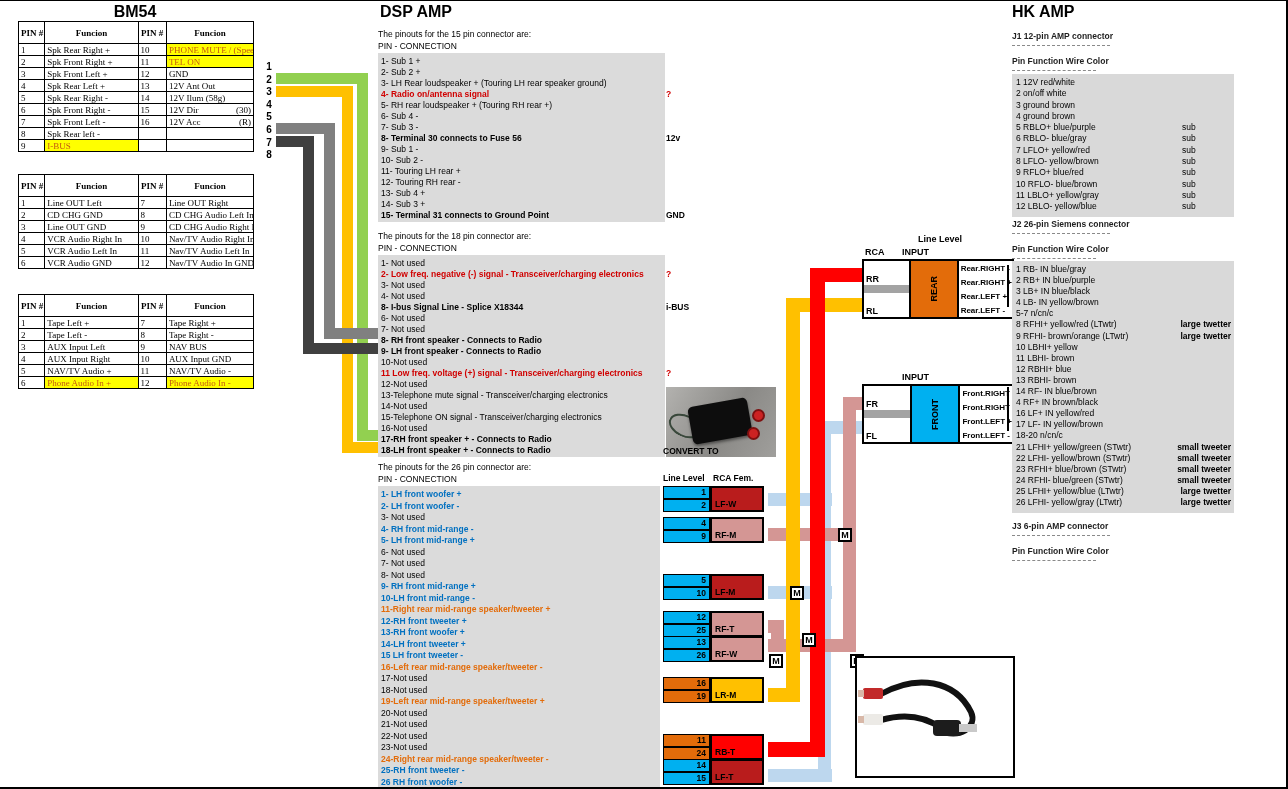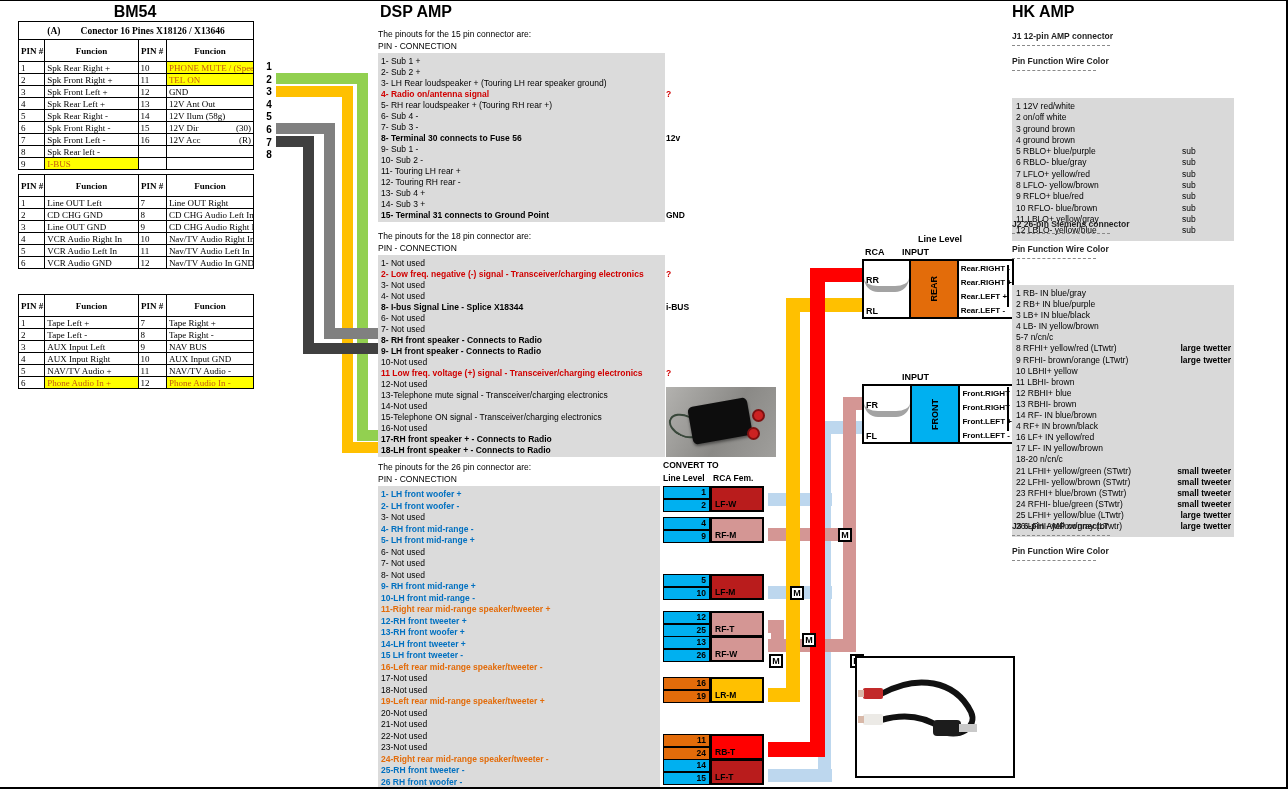--- a/index.html
+++ b/index.html
@@ -46,38 +46,38 @@
           text-align:right;padding-right:3px;font-size:8.5px;font-weight:bold;line-height:11px;}
   .pc-cyan{background:#00B0F0;} .pc-orange{background:#E36C0A;}
   .rcabox{position:absolute;left:710px;width:54px;height:26px;box-sizing:border-box;border:2px solid #000;}
   .lc-lblue{background:#b91c1c;} .lc-pink{background:#D49694;} .lc-gold{background:#FFC000;} .lc-red{background:#FF0000;}
   .rcalab{position:absolute;bottom:1px;left:3px;font-size:8.5px;font-weight:bold;}
 
   
   .iobox{position:absolute;left:862px;width:152px;height:60px;box-sizing:border-box;border:2px solid #000;display:flex;background:#fff;}
   .jacks{width:48px;border-right:2px solid #000;display:flex;flex-direction:column;}
   .jack{flex:1;position:relative;}
-  .jack:first-child{border-bottom:6px solid #a3a3a3;border-radius:14px;}
+  .jack:first-child{border-bottom:8px solid #a3a3a3;}
   .jlab{position:absolute;bottom:1px;left:2px;font-size:9px;font-weight:bold;}
   .band{width:48px;border-right:2px solid #000;display:flex;align-items:center;justify-content:center;}
   .band-rear{background:#E36C0A;} .band-front{background:#00B0F0;}
   .vtext{writing-mode:vertical-rl;transform:rotate(180deg);font-size:9px;font-weight:bold;}
   .lbls{flex:1;display:flex;flex-direction:column;justify-content:space-around;}
   .iolabel{font-size:8px;font-weight:bold;line-height:13px;padding-left:2px;white-space:nowrap;}
   .io-cap{position:absolute;font-size:9px;font-weight:bold;}
 
   
   .mbox{position:absolute;width:14px;height:14px;box-sizing:border-box;border:2px solid #000;background:#fff;
         font-size:9px;font-weight:bold;text-align:center;line-height:10px;}
 
   
   .hk-name{position:absolute;left:1012px;font-size:8.5px;font-weight:bold;color:#1F1F1F;white-space:nowrap;}
   .dash{position:absolute;left:1012px;border-top:1px dashed #8a8a8a;width:98px;height:0;}
   .dash.short{width:84px;}
-  .hk-list{position:absolute;left:1012px;width:222px;background:#D9D9D9;padding-top:3px;font-size:8.5px;margin-top:24px;}
+  .hk-list{position:absolute;left:1012px;width:222px;background:#D9D9D9;padding-top:3px;font-size:8.5px;}
   .hk-list .lrow{height:11.1px;line-height:11.1px;padding-left:4px;}
   #listJ1 .lrow{height:11.3px;line-height:11.3px;}
   #listJ3 .lrow{height:11.8px;line-height:11.8px;}
   .hk-list .side.mid{left:170px;font-weight:normal;}
   .hk-list .side.right{right:3px;font-weight:bold;}
   .bracket{position:absolute;width:2px;background:#000;}
 
   
   .photo1{position:absolute;left:666px;top:386px;width:110px;height:70px;
           background:linear-gradient(120deg,#b3b2af,#8a8986 55%,#a09f9c);overflow:hidden;}
@@ -96,23 +96,20 @@
 
   <div class="big-title" style="left:60px;top:2px;width:150px;text-align:center;">BM54</div>
   <table class="btable" id="tableA" style="top:20px">
       <colgroup>
         <col style="width: 26px;">
         <col style="width: 92px;">
         <col style="width: 28px;">
         <col style="width: 86px;">
       </colgroup>
       <tbody>
-        <tr>
-          <td colspan="4" class="cap"><span style="margin-right: 20px;">(A)</span><span>Conector 16 Pines X18126 / X13646</span></td>
-        </tr>
         <tr class="hdr">
           <td>PIN #</td>
           <td>Funcion</td>
           <td>PIN #</td>
           <td>Funcion</td>
         </tr>
         <tr>
           <td class="pin"><span>1</span></td>
           <td class="fn "><span>Spk Rear Right +</span></td>
           <td class="pin"><span>10</span></td>
@@ -372,21 +369,21 @@
       <div class="lrow"><span class="t blue">26 RH front woofer -</span></div>
     </div>
 
   <div class="photo1">
     <div class="p1w"></div>
     <div class="p1dev"></div>
     <div class="p1rca" style="left:86px;top:22px;"></div>
     <div class="p1rca" style="left:81px;top:40px;"></div>
   </div>
 
-  <div class="cv-hdr" style="left:663px;top:459px;">CONVERT TO</div>
+  <div class="cv-hdr" style="left:663px;top:445px;">CONVERT TO</div>
   <div class="cv-hdr" style="left:663px;top:472px;">Line Level</div>
   <div class="cv-hdr" style="left:713px;top:472px;">RCA Fem.</div>
   <div id="convertGroups">
       <div class="pinbox pc-cyan" style="top: 485px;">1</div>
       <div class="pinbox pc-cyan" style="top: 497.5px;">2</div>
       <div class="rcabox lc-lblue" style="top: 485px;">
         <span class="rcalab">LF-W</span>
       </div>
       <div class="pinbox pc-cyan" style="top: 516px;">4</div>
       <div class="pinbox pc-cyan" style="top: 528.5px;">9</div>

